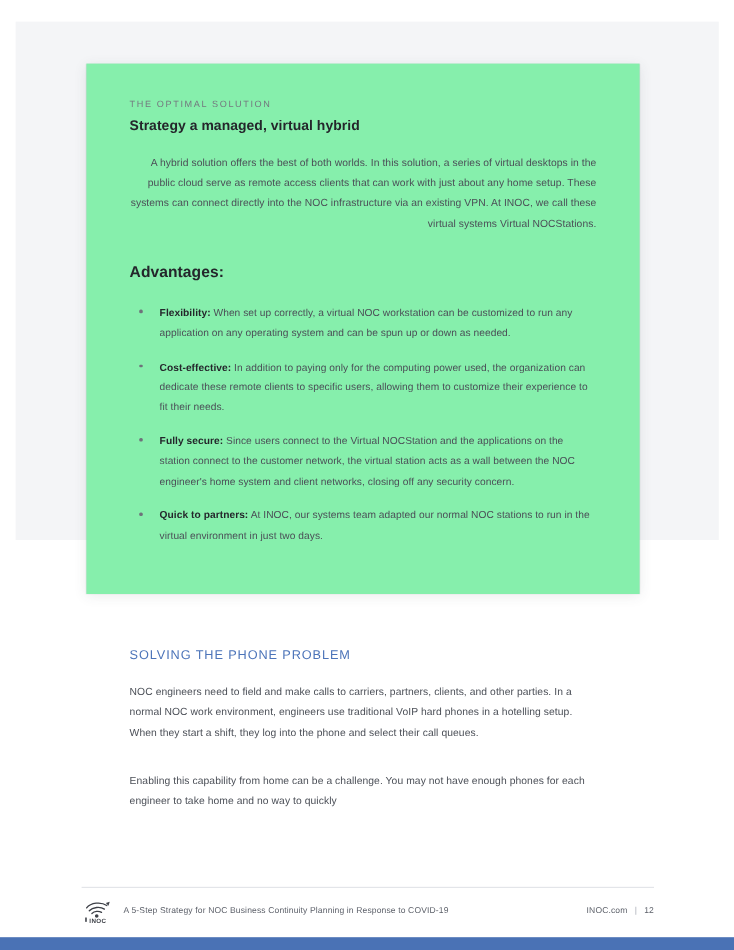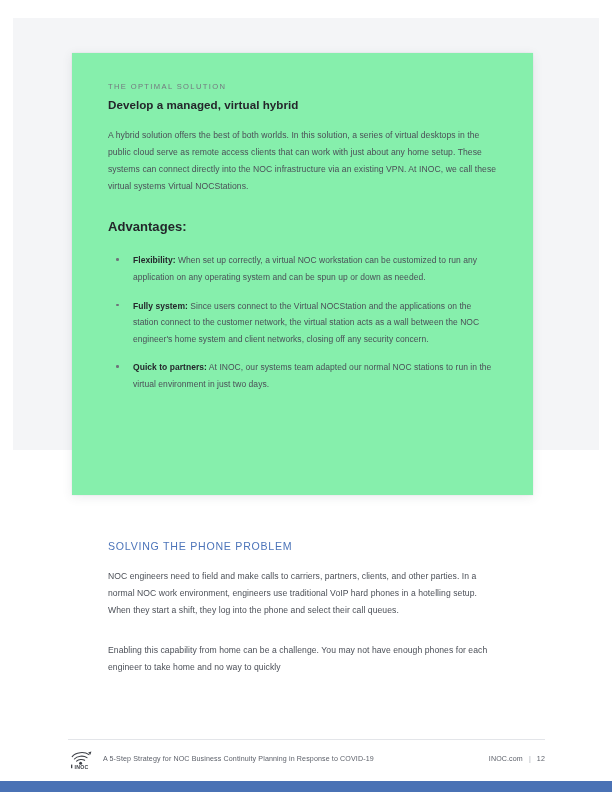--- a/index.html
+++ b/index.html
@@ -56,20 +56,21 @@
     margin: 0 0 16px 0;
     letter-spacing: 0.05px;
   }
 
   .body-text {
     font-size: 8.6px;
     line-height: 17.1px;
     color: #4b4f57;
     margin: 0;
     letter-spacing: 0.06px;
+    text-align: right;
   }
 
   .advantages-label {
     font-size: 13px;
     font-weight: 700;
     color: #24262b;
     margin: 24px 0 0 0;
     letter-spacing: 0.05px;
   }
 
@@ -183,32 +184,36 @@
     background: #4a72b5;
   }
 </style>
 </head>
 <body>
 
 <div class="gray-band"></div>
 
 <div class="solution-card">
   <p class="eyebrow">THE OPTIMAL SOLUTION</p>
-  <h2 class="card-heading">Develop a managed, virtual hybrid</h2>
+  <h2 class="card-heading">Strategy a managed, virtual hybrid</h2>
   <p class="body-text">A hybrid solution offers the best of both worlds. In this solution, a series of virtual desktops in the public cloud serve as remote access clients that can work with just about any home setup. These systems can connect directly into the NOC infrastructure via an existing VPN. At INOC, we call these virtual systems Virtual NOCStations.</p>
   <p class="advantages-label">Advantages:</p>
 
   <ul class="bullets">
     <li class="bullet-item">
       <span class="bullet-marker"></span>
       <span class="bullet-lead">Flexibility:</span><span> When set up correctly, a virtual NOC workstation can be customized to run any application on any operating system and can be spun up or down as needed.</span>
     </li>
     <li class="bullet-item">
       <span class="bullet-marker"></span>
-      <span class="bullet-lead">Fully system:</span><span> Since users connect to the Virtual NOCStation and the applications on the station connect to the customer network, the virtual station acts as a wall between the NOC engineer's home system and client networks, closing off any security concern.</span>
+      <span class="bullet-lead">Cost-effective:</span><span> In addition to paying only for the computing power used, the organization can dedicate these remote clients to specific users, allowing them to customize their experience to fit their needs.</span>
+    </li>
+    <li class="bullet-item">
+      <span class="bullet-marker"></span>
+      <span class="bullet-lead">Fully secure:</span><span> Since users connect to the Virtual NOCStation and the applications on the station connect to the customer network, the virtual station acts as a wall between the NOC engineer's home system and client networks, closing off any security concern.</span>
     </li>
     <li class="bullet-item">
       <span class="bullet-marker"></span>
       <span class="bullet-lead">Quick to partners:</span><span> At INOC, our systems team adapted our normal NOC stations to run in the virtual environment in just two days.</span>
     </li>
   </ul>
 </div>
 
 <div class="phone-section">
   <h3 class="section-heading">SOLVING THE PHONE PROBLEM</h3>

